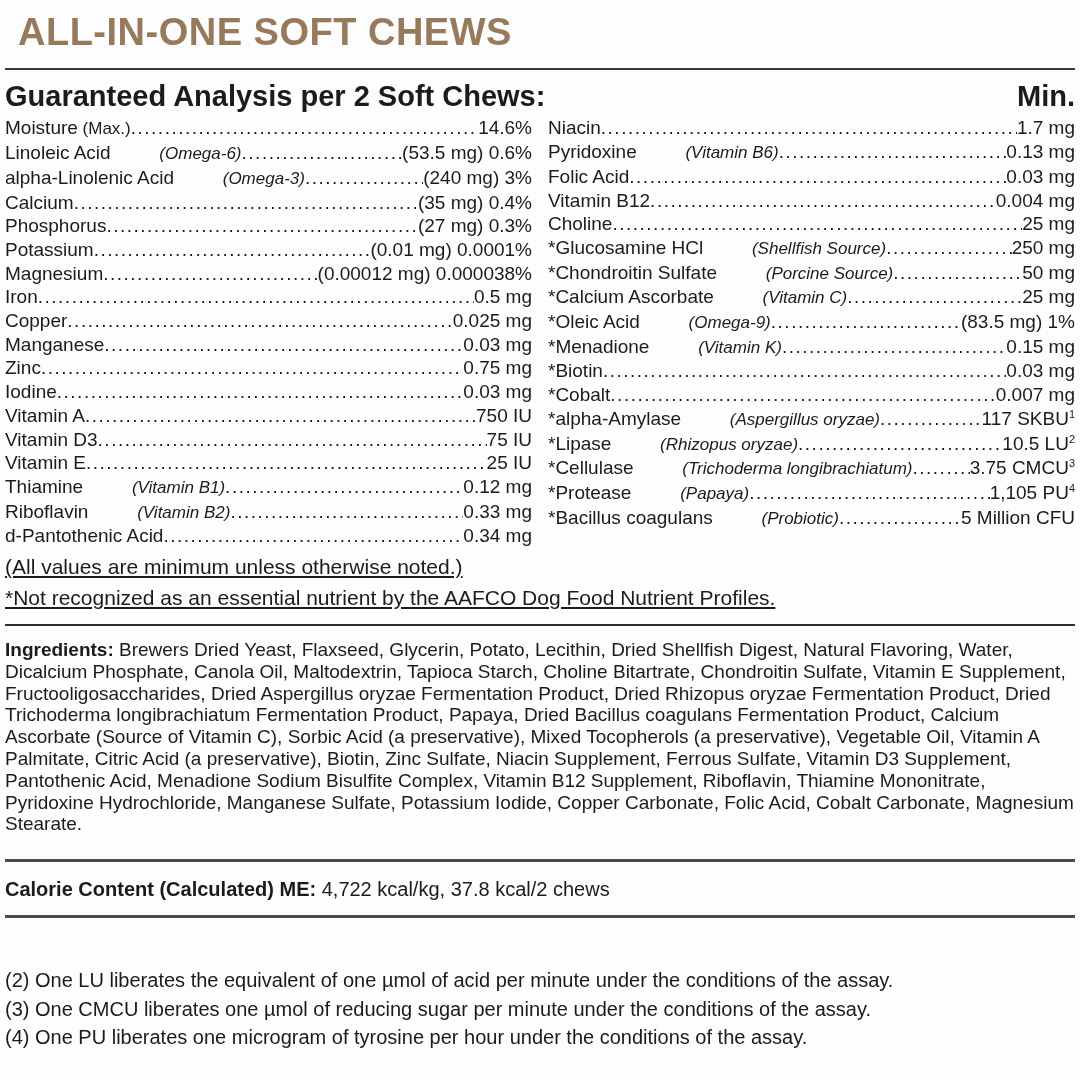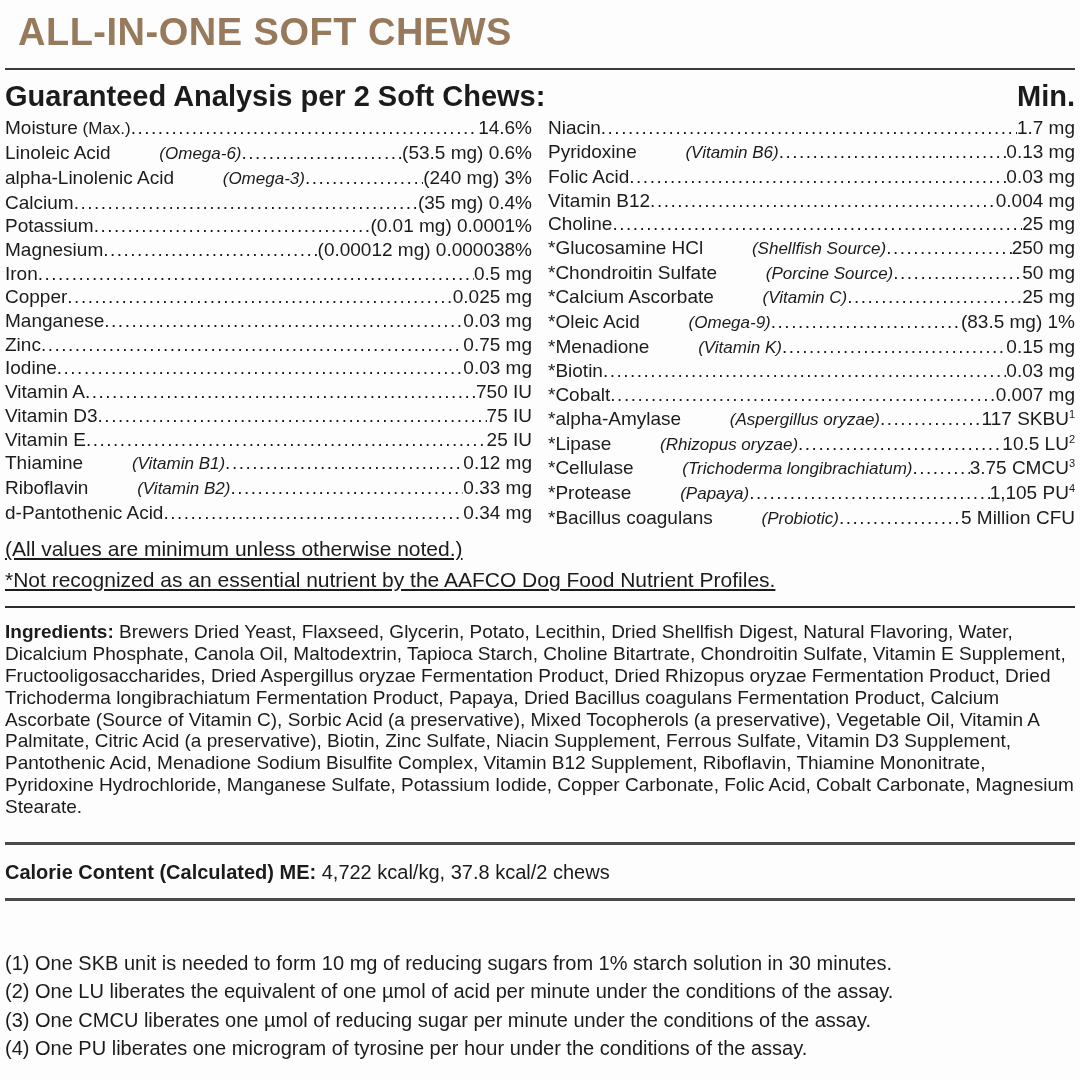--- a/index.html
+++ b/index.html
@@ -80,20 +80,25 @@
           <span class="ga-label">alpha-Linolenic Acid<span class="ga-note italic">&nbsp;(Omega-3)</span></span>
           <span class="ga-leader"></span>
           <span class="ga-value">(240 mg) 3%</span>
         </div>
         <div class="ga-row">
           <span class="ga-label">Calcium</span>
           <span class="ga-leader"></span>
           <span class="ga-value">(35 mg) 0.4%</span>
         </div>
         <div class="ga-row">
+          <span class="ga-label">Phosphorus</span>
+          <span class="ga-leader"></span>
+          <span class="ga-value">(27 mg) 0.3%</span>
+        </div>
+        <div class="ga-row">
           <span class="ga-label">Potassium</span>
           <span class="ga-leader"></span>
           <span class="ga-value">(0.01 mg) 0.0001%</span>
         </div>
         <div class="ga-row">
           <span class="ga-label">Magnesium</span>
           <span class="ga-leader"></span>
           <span class="ga-value">(0.00012 mg) 0.000038%</span>
         </div>
         <div class="ga-row">
@@ -248,19 +253,18 @@
 
   <div class="ingredients"><span class="bold">Ingredients:</span><span> Brewers Dried Yeast, Flaxseed, Glycerin, Potato, Lecithin, Dried Shellfish Digest, Natural Flavoring, Water, Dicalcium Phosphate, Canola Oil, Maltodextrin, Tapioca Starch, Choline Bitartrate, Chondroitin Sulfate, Vitamin E Supplement, Fructooligosaccharides, Dried Aspergillus oryzae Fermentation Product, Dried Rhizopus oryzae Fermentation Product, Dried Trichoderma longibrachiatum Fermentation Product, Papaya, Dried Bacillus coagulans Fermentation Product, Calcium Ascorbate (Source of Vitamin C), Sorbic Acid (a preservative), Mixed Tocopherols (a preservative), Vegetable Oil, Vitamin A Palmitate, Citric Acid (a preservative), Biotin, Zinc Sulfate, Niacin Supplement, Ferrous Sulfate, Vitamin D3 Supplement, Pantothenic Acid, Menadione Sodium Bisulfite Complex, Vitamin B12 Supplement, Riboflavin, Thiamine Mononitrate, Pyridoxine Hydrochloride, Manganese Sulfate, Potassium Iodide, Copper Carbonate, Folic Acid, Cobalt Carbonate, Magnesium Stearate.</span></div>
 
   <hr class="rule rule-3">
 
   <div class="calorie"><span class="bold">Calorie Content (Calculated) ME:</span><span> 4,722 kcal/kg, 37.8 kcal/2 chews</span></div>
 
   <hr class="rule rule-4">
 
   <div class="footnotes" id="footnotes">
-      <div class="footnote">(1) One SKB unit is needed to form 10 mg of reducing sugars from 1% starch solution in 30 minutes.</div>
       <div class="footnote">(2) One LU liberates the equivalent of one µmol of acid per minute under the conditions of the assay.</div>
       <div class="footnote">(3) One CMCU liberates one µmol of reducing sugar per minute under the conditions of the assay.</div>
       <div class="footnote">(4) One PU liberates one microgram of tyrosine per hour under the conditions of the assay.</div>
     </div>
 
 </div>
 
 </body></html>

